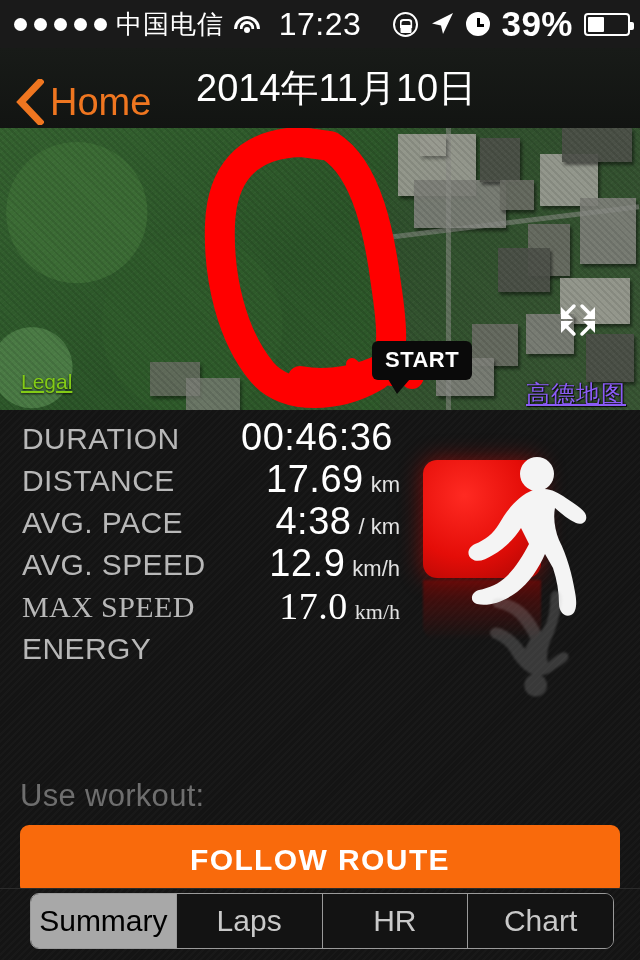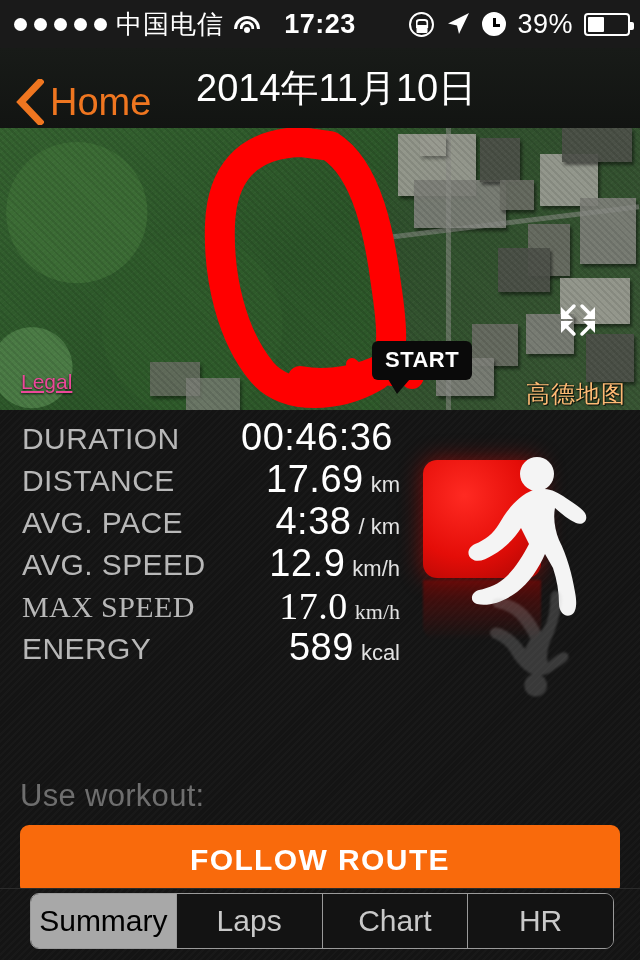--- a/index.html
+++ b/index.html
@@ -22,32 +22,32 @@
   .dots { display:flex; gap:7px; }
   .dot { width:13px; height:13px; border-radius:50%; background:#ffffff; }
   .carrier { font-size:26px; letter-spacing:1px; }
   .wifi { position:relative; width:28px; height:20px; }
   .wifi i { position:absolute; display:block; border:3px solid #fff; border-bottom:none;
             border-radius:50% 50% 0 0 / 100% 100% 0 0; left:50%; transform:translateX(-50%); }
   .wifi i:nth-child(1){ width:26px; height:13px; top:2px; }
   .wifi i:nth-child(2){ width:15px; height:8px;  top:7px; }
   .wifi i:nth-child(3){ width:6px; height:6px; top:13px; border-radius:50%;
                         border:none; background:#fff; }
-  .sb-time { position:absolute; left:0; width:640px; text-align:center; font-size:27px; font-weight:bold; letter-spacing:0.5px;}
+  .sb-time { position:absolute; left:0; width:640px; text-align:center; font-size:32px; font-weight:normal; letter-spacing:0.5px;}
   .sb-right { position:absolute; right:10px; display:flex; align-items:center; gap:11px; }
   .rotlock { width:25px; height:25px; border:2.5px solid #fff; border-radius:50%; position:relative; }
   .rotlock::before{ content:""; position:absolute; left:50%; top:5px; transform:translateX(-50%);
      width:9px; height:7px; border:2px solid #fff; border-bottom:none; border-radius:4px 4px 0 0;}
   .rotlock::after{ content:""; position:absolute; left:50%; top:11px; transform:translateX(-50%);
      width:11px; height:8px; background:#fff; border-radius:1px;}
   .locarrow svg { display:block; }
   .alarm { width:24px; height:24px; border:2.5px solid #fff; border-radius:50%; position:relative; background:#fff;}
   .alarm::before{ content:""; position:absolute; left:9px; top:4px; width:2.5px; height:8px; background:#000;}
   .alarm::after{ content:""; position:absolute; left:9px; top:10px; width:7px; height:2.5px; background:#000;}
-  .batpct { font-size:27px; font-weight:normal; letter-spacing:0.5px;text-align:center; }
+  .batpct { font-size:35px; font-weight:bold; letter-spacing:0.5px;text-align:center; }
   .battery { position:relative; width:46px; height:23px; border:2.5px solid #fff; border-radius:4px; }
   .battery .fill { position:absolute; left:2px; top:2px; bottom:2px; width:39%; background:#fff; border-radius:1px;}
   .battery::after { content:""; position:absolute; right:-6px; top:7px; width:4px; height:8px;
                     background:#fff; border-radius:0 2px 2px 0; }
 
   
   .navbar {
     position:absolute; left:0; top:48px; width:640px; height:80px;
     background:linear-gradient(#181b18,#121412);
     display:flex; align-items:center;
@@ -96,27 +96,28 @@
     background:#0a0a0a; color:#fff; font-size:22px; font-weight:bold;
     padding:6px 13px 7px; border-radius:6px; letter-spacing:0.5px;
   }
   .startbubble::after{
     content:""; position:absolute; left:16px; bottom:-14px;
     border-left:9px solid transparent; border-right:13px solid transparent;
     border-top:15px solid #0a0a0a;
   }
   .legal {
     position:absolute; left:21px; top:370px; z-index:6;
-    color:#ec4899; font-size:21px; text-decoration:underline; cursor:pointer;
+    color:#84cc16; font-size:21px; text-decoration:underline; cursor:pointer;
     text-shadow:0 1px 2px rgba(0,0,0,.8);
   }
   .amap {
     position:absolute; right:14px; top:378px; z-index:6;
-    color:#fdba74; font-size:24px; letter-spacing:1px;
+    color:#8b5cf6; font-size:24px; letter-spacing:1px;
     text-shadow:0 0 3px rgba(0,0,0,.9), 1px 1px 0 rgba(0,0,0,.7);
+    text-decoration:underline;
   }
   .expand { position:absolute; left:556px; top:172px; z-index:6; cursor:pointer; }
 
   
   .stats-pane {
     position:absolute; left:0; top:410px; width:640px; height:478px;
     background:#141414;
     background-image:repeating-linear-gradient(-45deg, rgba(255,255,255,.018) 0 2px, transparent 2px 5px);
   }
   .stat-row { position:absolute; left:0; width:400px; height:42px; }
@@ -321,24 +322,20 @@
     <div class="stat-row" style="top:180px;font-family:Liberation Serif, serif;">
       <span class="stat-label">MAX SPEED</span>
       <span class="stat-valwrap">
         <span class="stat-val">17.0</span>
         <span class="stat-unit">km/h</span>
       </span>
     </div>
 
     <div class="stat-row" style="top:222px;">
       <span class="stat-label">ENERGY</span>
-      <span class="stat-valwrap">
-        <span class="stat-val">589</span>
-        <span class="stat-unit">kcal</span>
-      </span>
     </div>
   </div>
 
   <div class="logo">
     <div class="logo-sq"></div>
     <div class="logo-refl"></div>
     <svg class="runner" width="140" height="180" viewBox="0 0 140 180">
       <g fill="#f4f4f4">
         <circle cx="74" cy="22" r="17"></circle>
         <path d="M70 38 C 55 44, 44 58, 36 72 C 30 82, 22 88, 12 92
@@ -374,17 +371,17 @@
     </svg>
   </div>
 
   <div class="use-label">Use workout:</div>
   <div class="followbtn">FOLLOW ROUTE</div>
 
   <div class="tabbar-bg"></div>
   <div class="segmented">
     <div class="seg active">Summary</div>
     <div class="seg">Laps</div>
+    <div class="seg">HR</div>
     <div class="seg">Chart</div>
-    <div class="seg">HR</div>
   </div>
 
 </div>
 
 </body></html>

